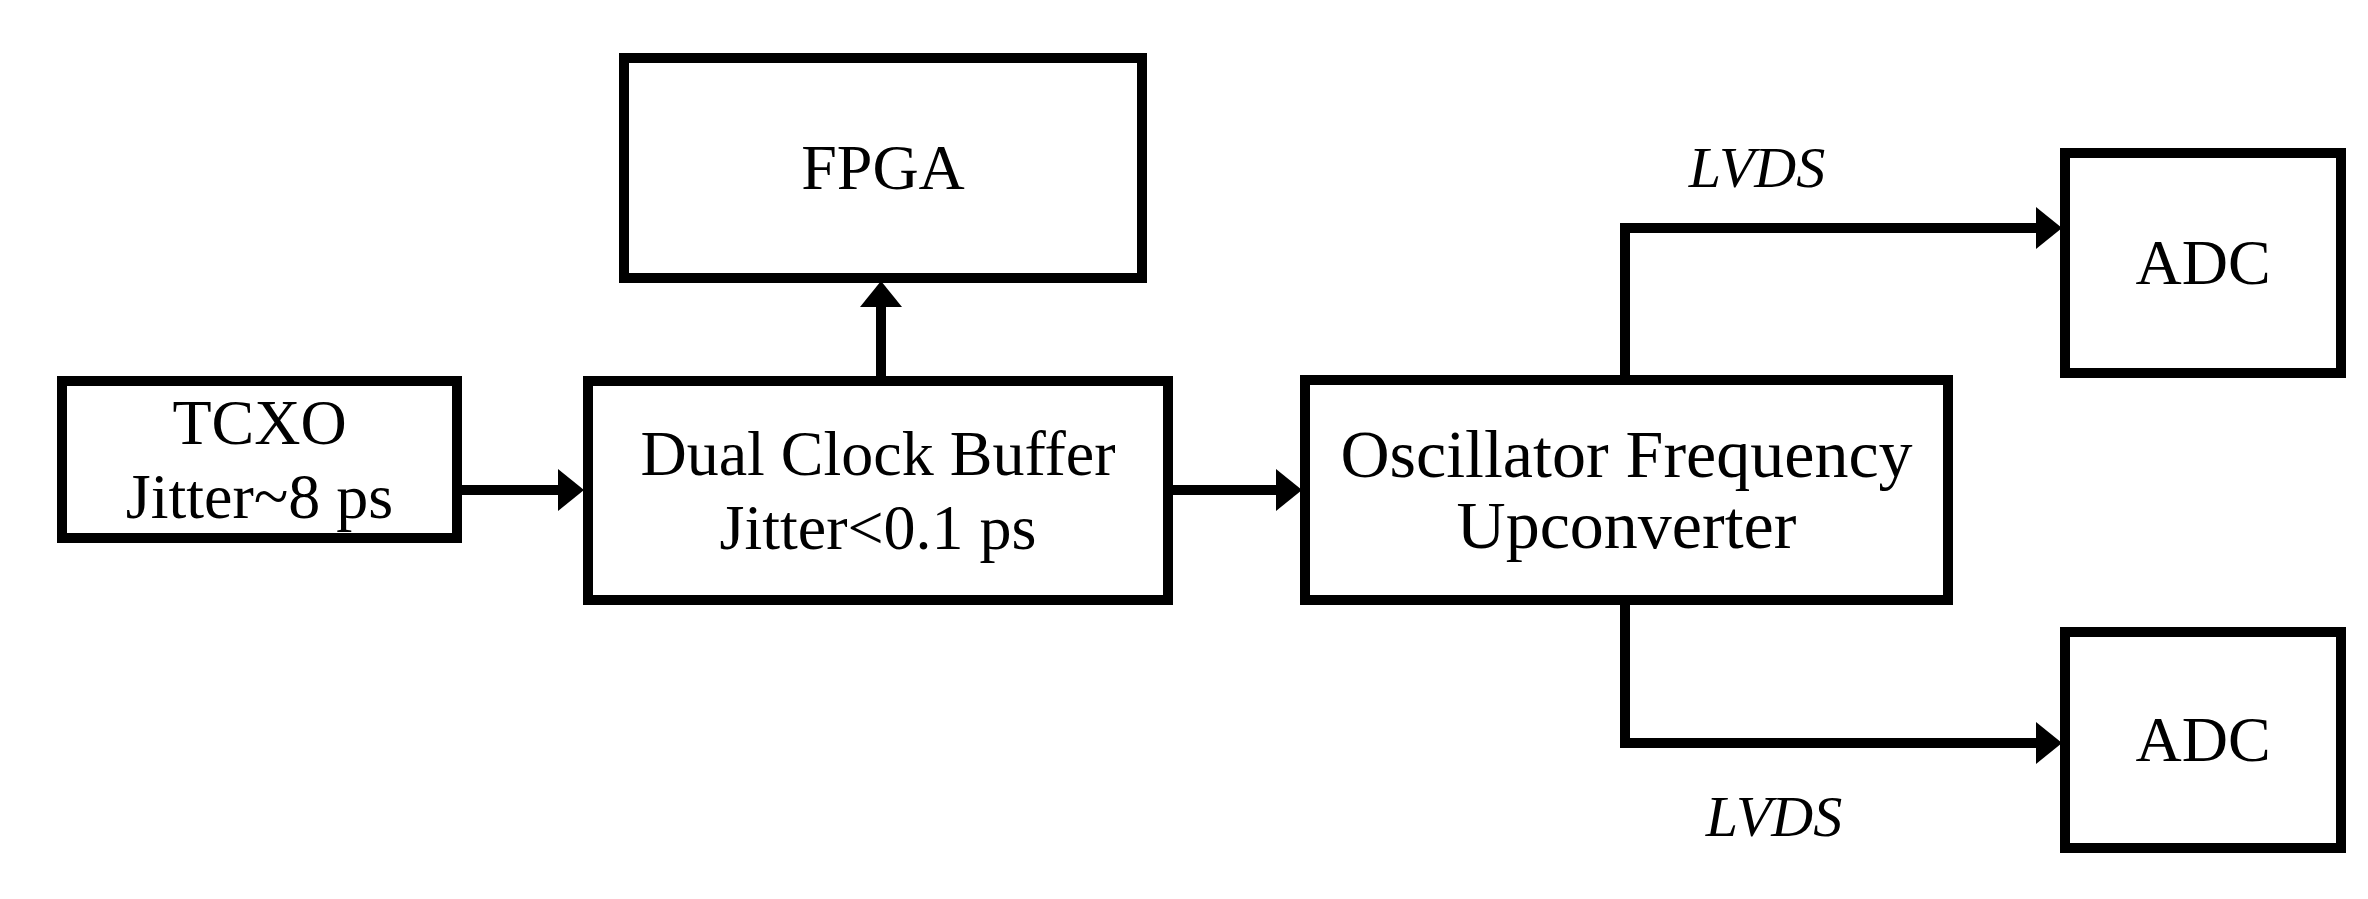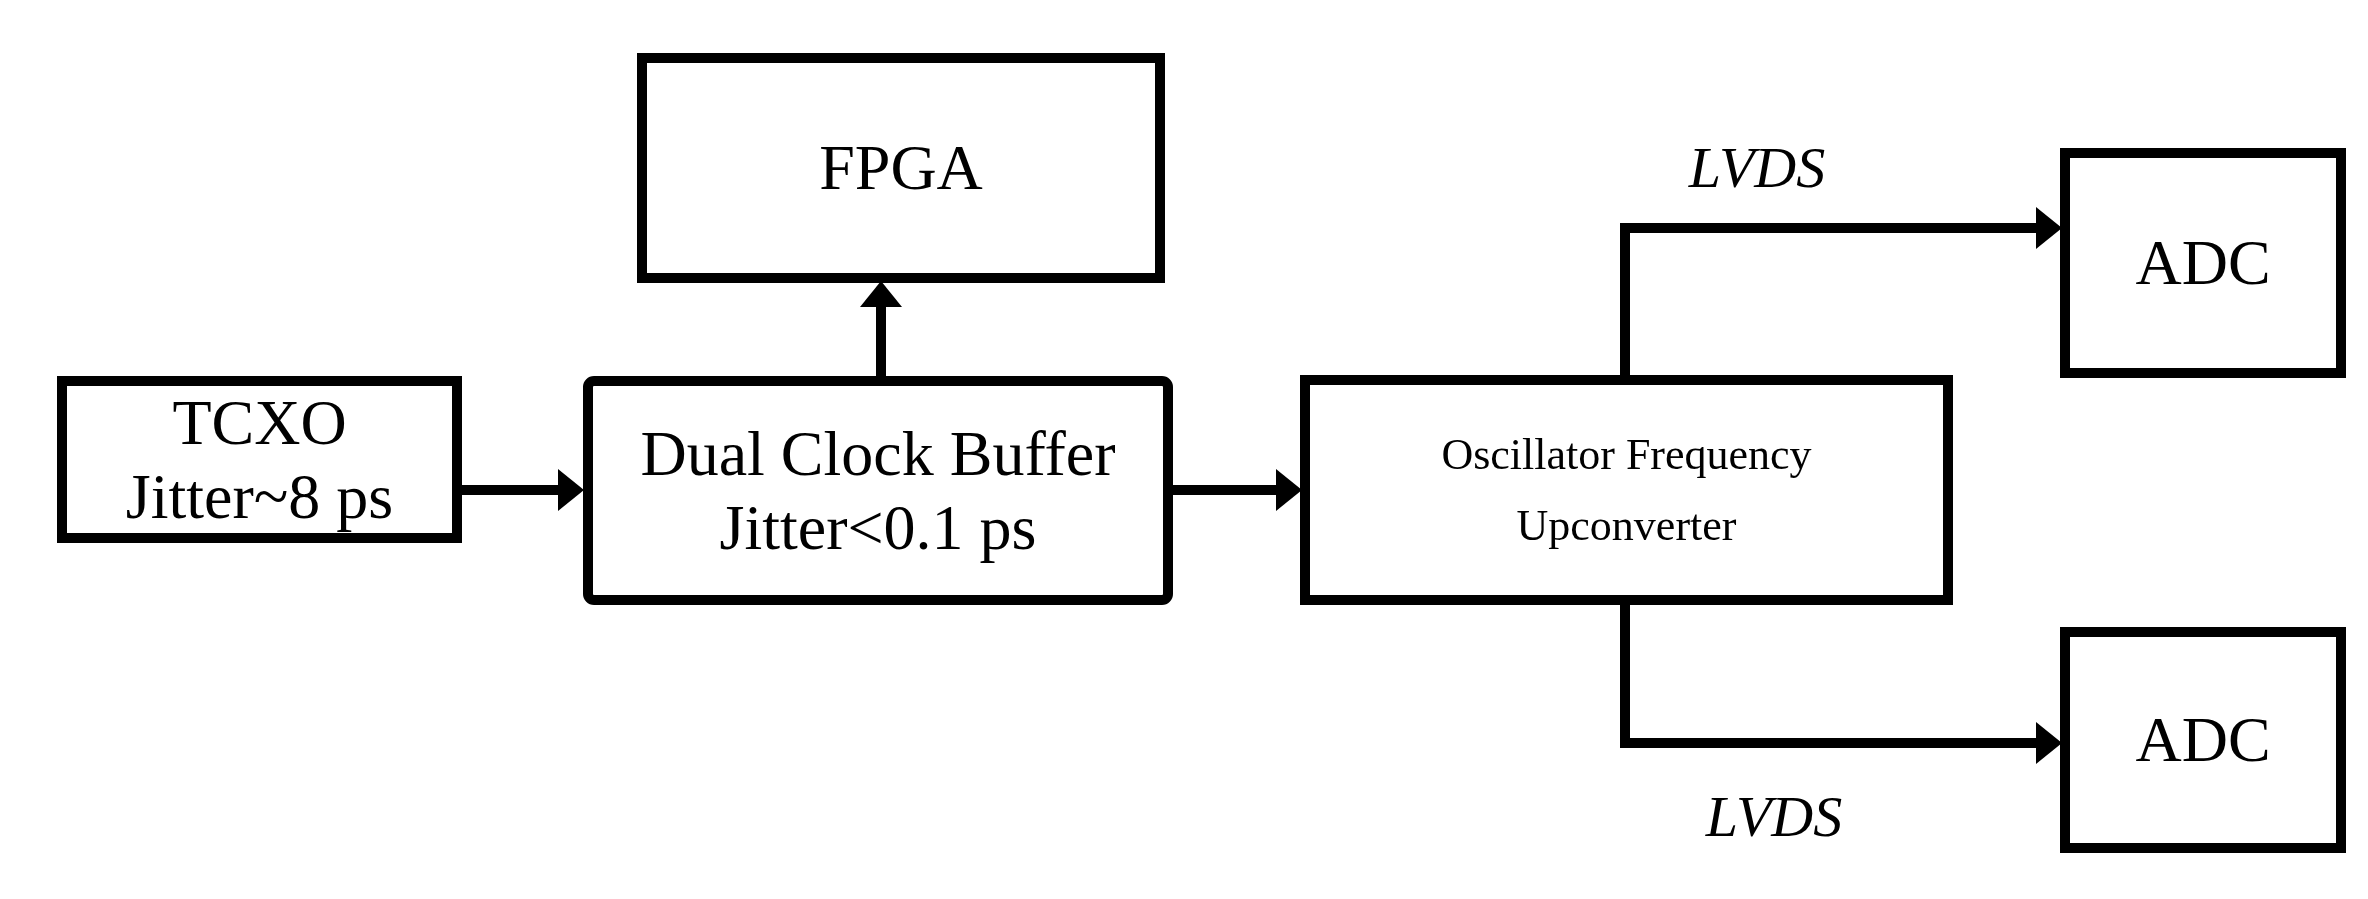--- a/index.html
+++ b/index.html
@@ -24,23 +24,23 @@
     display: flex;
     flex-direction: column;
     align-items: center;
     justify-content: center;
     text-align: center;
     font-size: 64px;
     line-height: 74px;
     white-space: nowrap;
   }
   .box-tcxo        { left: 57px;   top: 376px; width: 405px; height: 167px; }
-  .box-fpga        { left: 637px;  top: 53px;  width: 528px; height: 230px; }
-  .box-buffer      { left: 583px;  top: 376px; width: 590px; height: 229px; border-radius: 11px; }
-  .box-upconverter { left: 1300px; top: 375px; width: 653px; height: 230px; font-size: 44px; line-height: 71px; }
+  .box-fpga        { left: 619px;  top: 53px;  width: 528px; height: 230px; }
+  .box-buffer      { left: 583px;  top: 376px; width: 590px; height: 229px; }
+  .box-upconverter { left: 1300px; top: 375px; width: 653px; height: 230px; font-size: 68px; line-height: 71px; }
   .box-adc-top     { left: 2060px; top: 148px; width: 286px; height: 230px; }
   .box-adc-bottom  { left: 2060px; top: 627px; width: 286px; height: 226px; }
 
   .hline, .vline {
     position: absolute;
     background: #000000;
   }
   .arrow-right {
     position: absolute;
     width: 0; height: 0;

